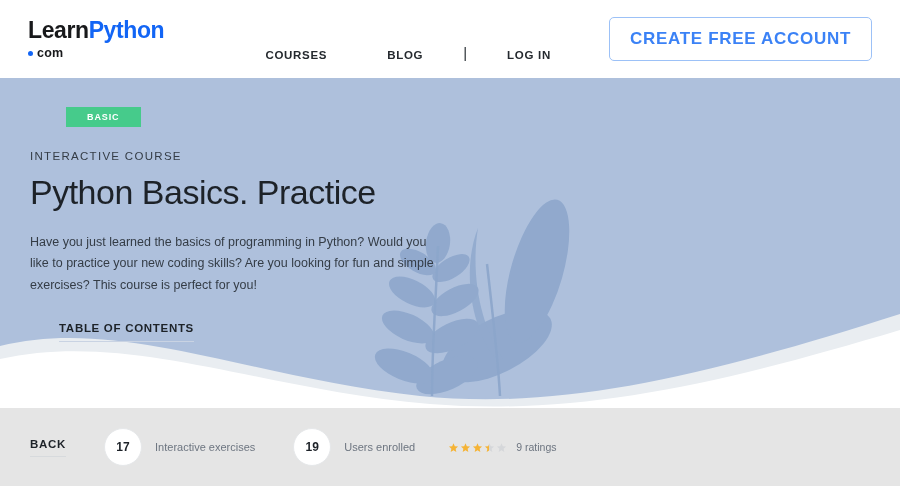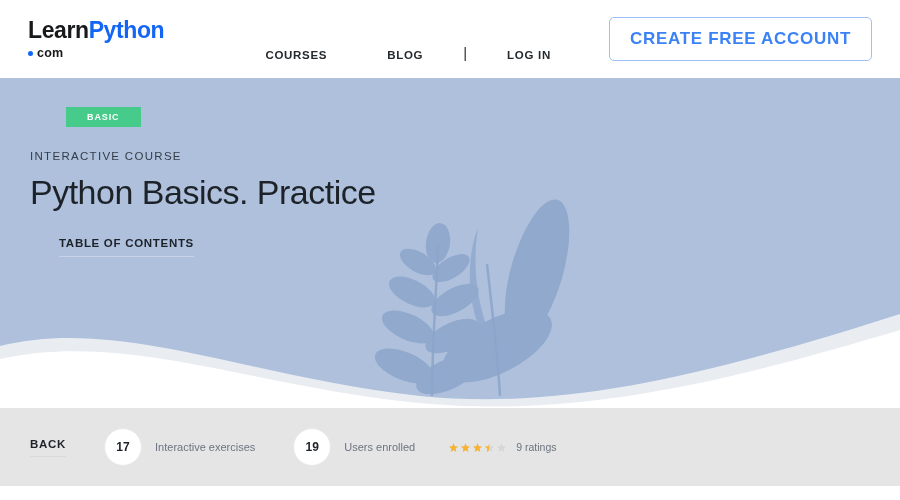--- a/index.html
+++ b/index.html
@@ -144,20 +144,21 @@
         <path d="M500 318 C 498 280 492 230 487 186"></path>
       </g>
       <path d="M0 268 C 120 238 250 300 420 318 C 560 332 700 300 900 236 L900 330 L0 330 Z" fill="#e9edf1"></path>
       <path d="M0 281 C 130 252 260 312 430 326 C 580 338 720 306 900 252 L900 330 L0 330 Z" fill="#ffffff"></path>
     </svg>
 
     <div class="hero-content">
       <span class="badge">BASIC</span>
       <div class="eyebrow">INTERACTIVE COURSE</div>
       <h1 class="hero-title">Python Basics. Practice</h1>
+      <p class="hero-desc">Have you just learned the basics of programming in Python? Would you like to practice your new coding skills? Are you looking for fun and simple exercises? This course is perfect for you!</p>
       <div class="hero-actions">
         <a class="btn-link">TABLE OF CONTENTS</a>
       </div>
     </div>
   </div>
 
   <div class="stats">
     <a class="back-link">BACK</a>
 
     <div class="stat">

